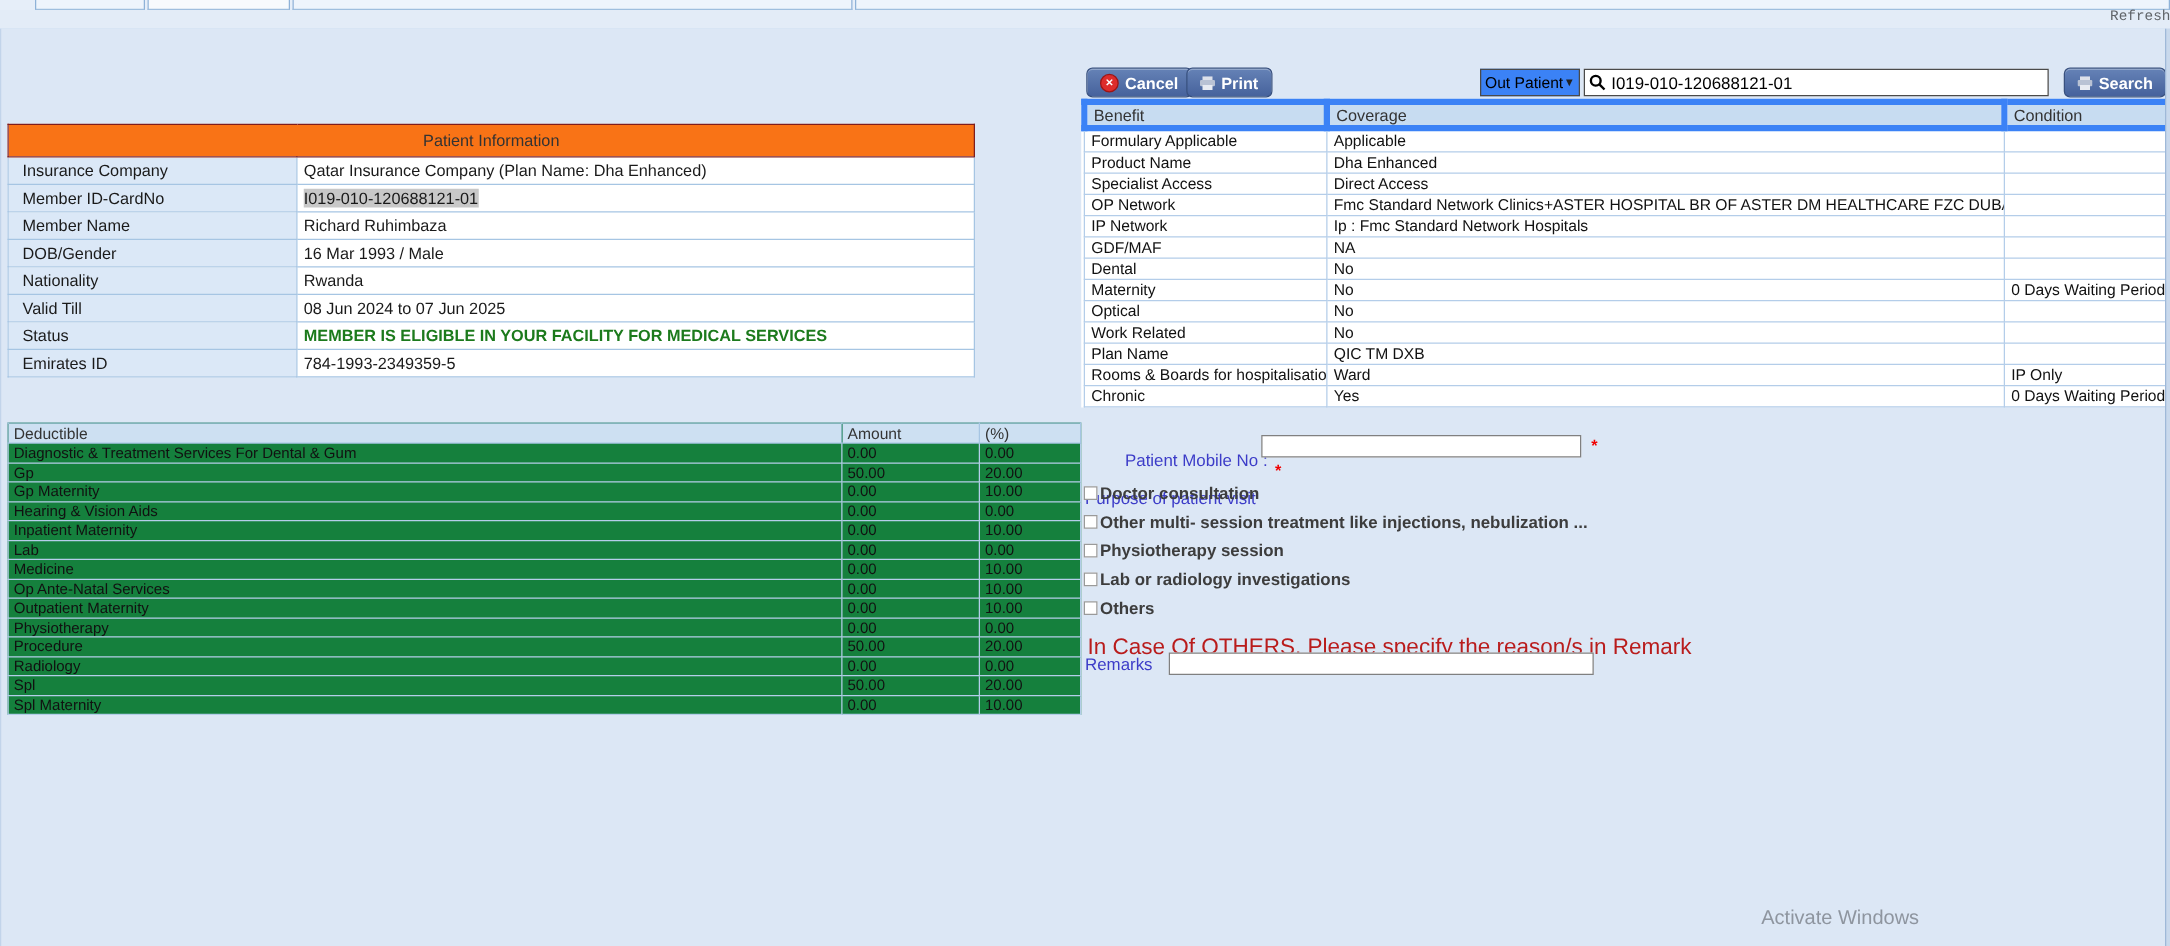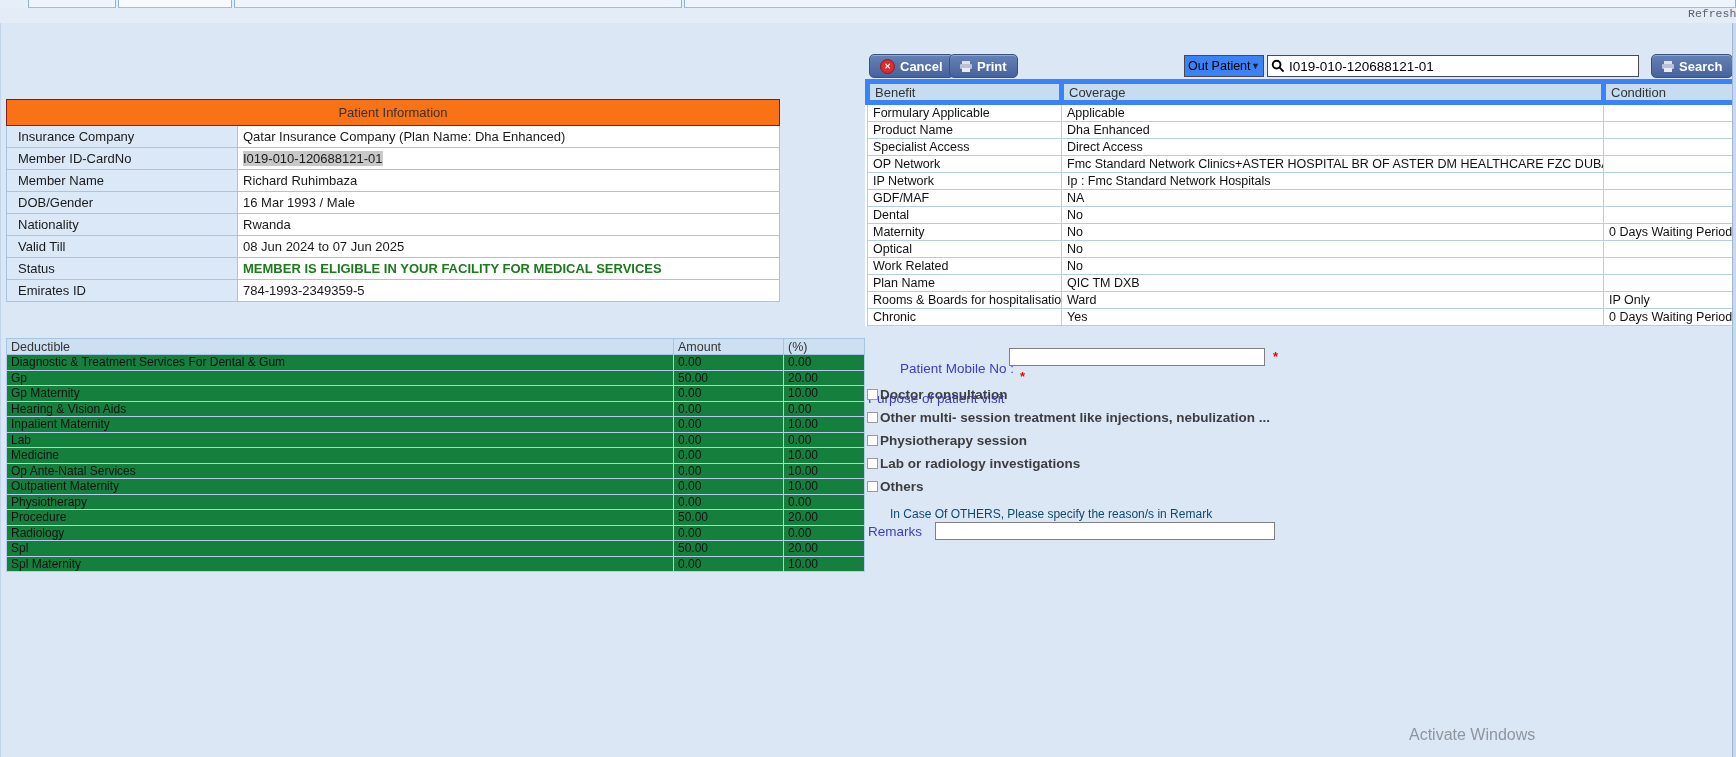--- a/index.html
+++ b/index.html
@@ -70,21 +70,21 @@
   .req{position:absolute;color:#f00000;font-size:13px;font-weight:bold;}
   .txt{position:absolute;border:1px solid #808080;background:#fff;height:16px;box-sizing:content-box;
        font-size:13px;padding:0 3px;outline:none;font-family:"Liberation Sans",sans-serif;}
   .mobile-input{left:1008px;top:325px;width:248px;}
   .remarks-input{left:934px;top:499px;width:332px;}
   .options{position:absolute;left:864px;top:364px;width:560px;}
   .cbrow{display:flex;align-items:center;margin-bottom:8px;cursor:pointer;}
   .cbrow input{appearance:none;-webkit-appearance:none;width:11px;height:11px;border:1px solid #9a9a9a;
                background:#fff;margin:0 2px 0 2px;flex:none;}
   .cbrow span{font-weight:bold;font-size:13.5px;color:#3d3d3d;white-space:nowrap;}
-  .rednote{position:absolute;left:889px;top:484px;color:#0c4a6e;font-size:12px;}
+  .rednote{position:absolute;left:869px;top:484px;color:#b91c1c;font-size:18px;}
 
   
   .wm1{position:absolute;left:1408px;top:703px;font-size:16px;color:#8e959f;}
   .wm2{position:absolute;left:1410px;top:733px;font-size:13px;color:#8e959f;}
 </style>
 </head>
 <body>
 
 <div class="screen">
 

